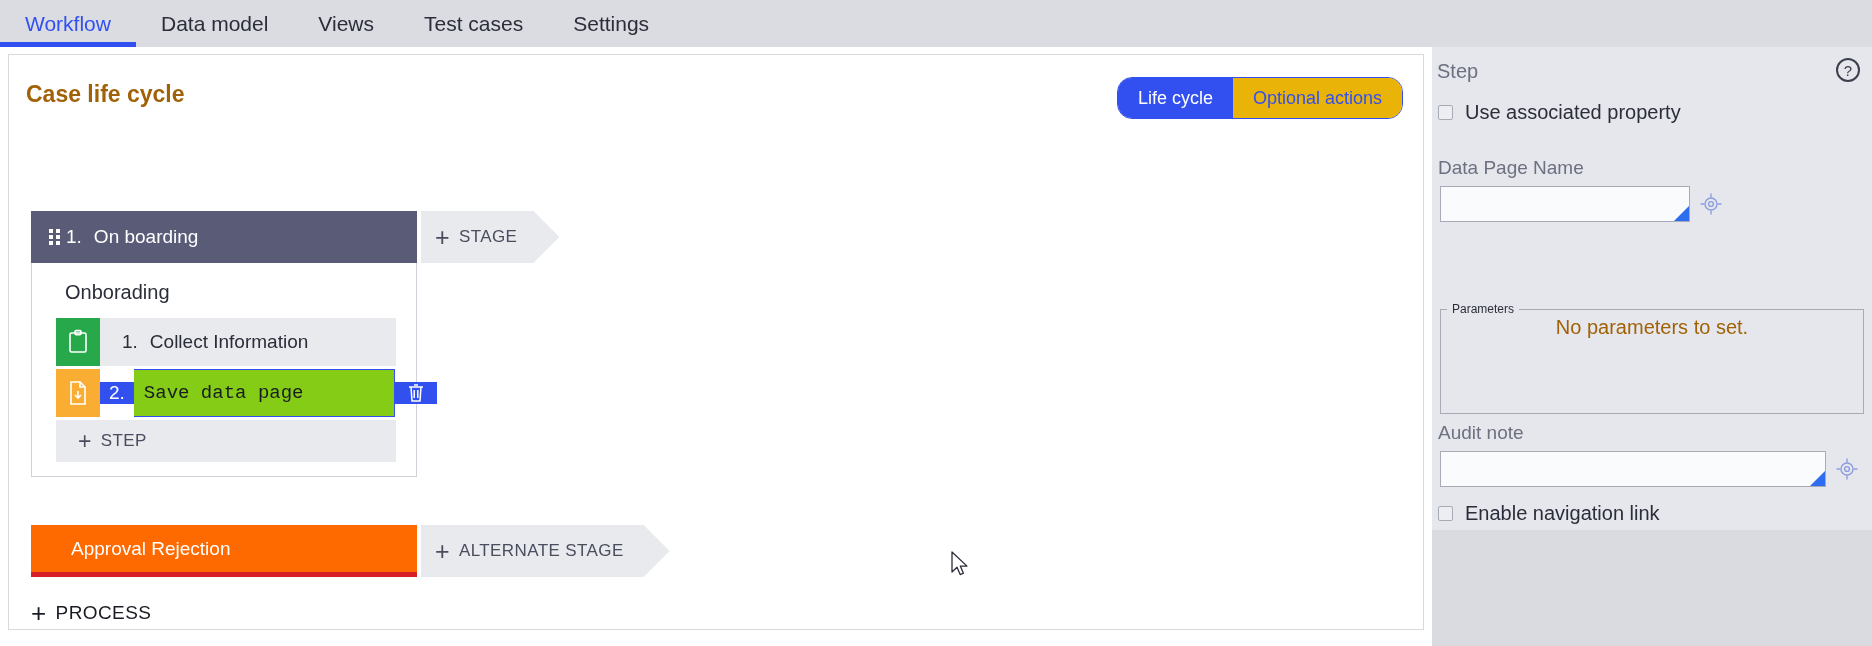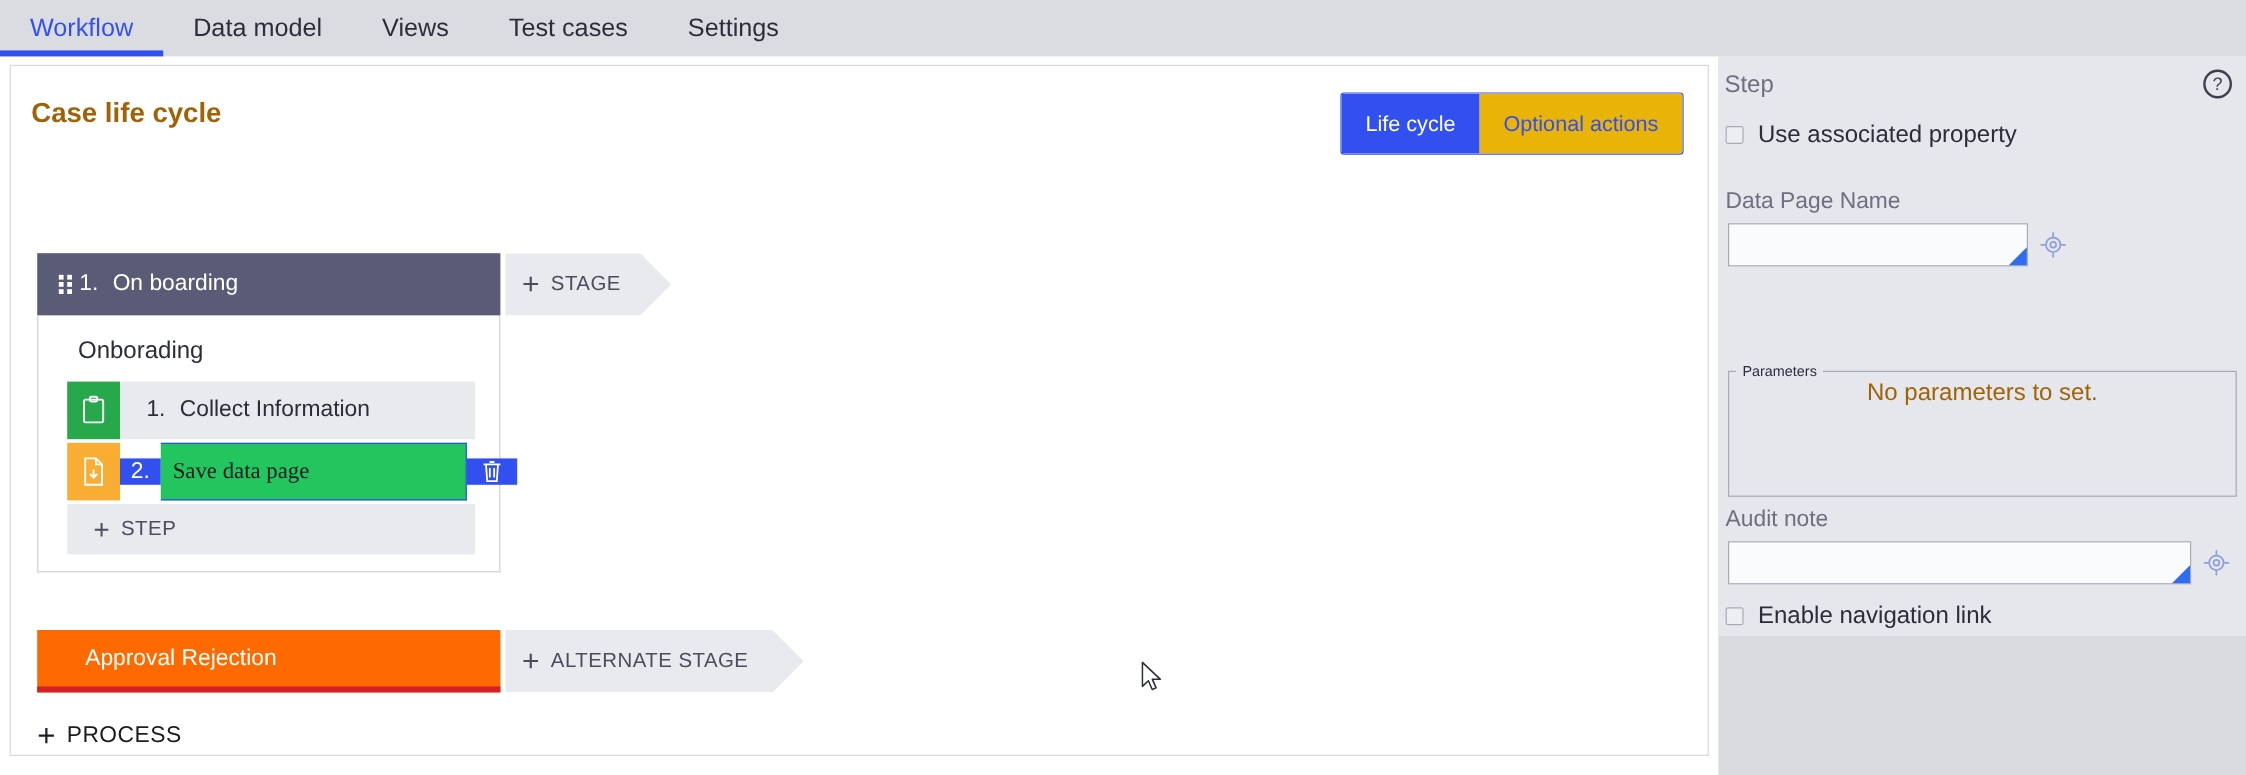--- a/index.html
+++ b/index.html
@@ -50,24 +50,24 @@
     left: 17px; top: 26px;
     font-size: 23px;
     font-weight: bold;
     color: #a16207;
   }
 
   
   .toggle {
     position: absolute;
     right: 20px; top: 22px;
-    height: 52px;
+    height: 42px;
     display: flex;
     border: 1px solid #3250f0;
-    border-radius: 3px;
+    border-radius: 15px;
     overflow: hidden;
   }
   .toggle-btn {
     padding: 0 20px;
     display: flex; align-items: center;
     font-size: 18px;
     cursor: pointer;
     background: #eab308;
     color: #3250f0;
     white-space: nowrap;
@@ -179,22 +179,22 @@
     font-size: 19px;
     display: flex; align-items: center;
     padding: 0 9px;
     flex: 0 0 auto;
   }
   .step-input {
     flex: 1;
     height: 48px;
     border: 1px solid #3250f0;
     border-left: none;
-    background: #22c55e;
-    font-family: Liberation Serif, serif;
+    background: #84cc16;
+    font-family: Liberation Mono, monospace;
     font-size: 19px;
     color: #1a1c23;
     padding: 0 10px;
     outline: none;
   }
   .step-delete {
     flex: 0 0 42px;
     background: #3250f0;
     display: flex; align-items: center; justify-content: center;
     cursor: pointer;

